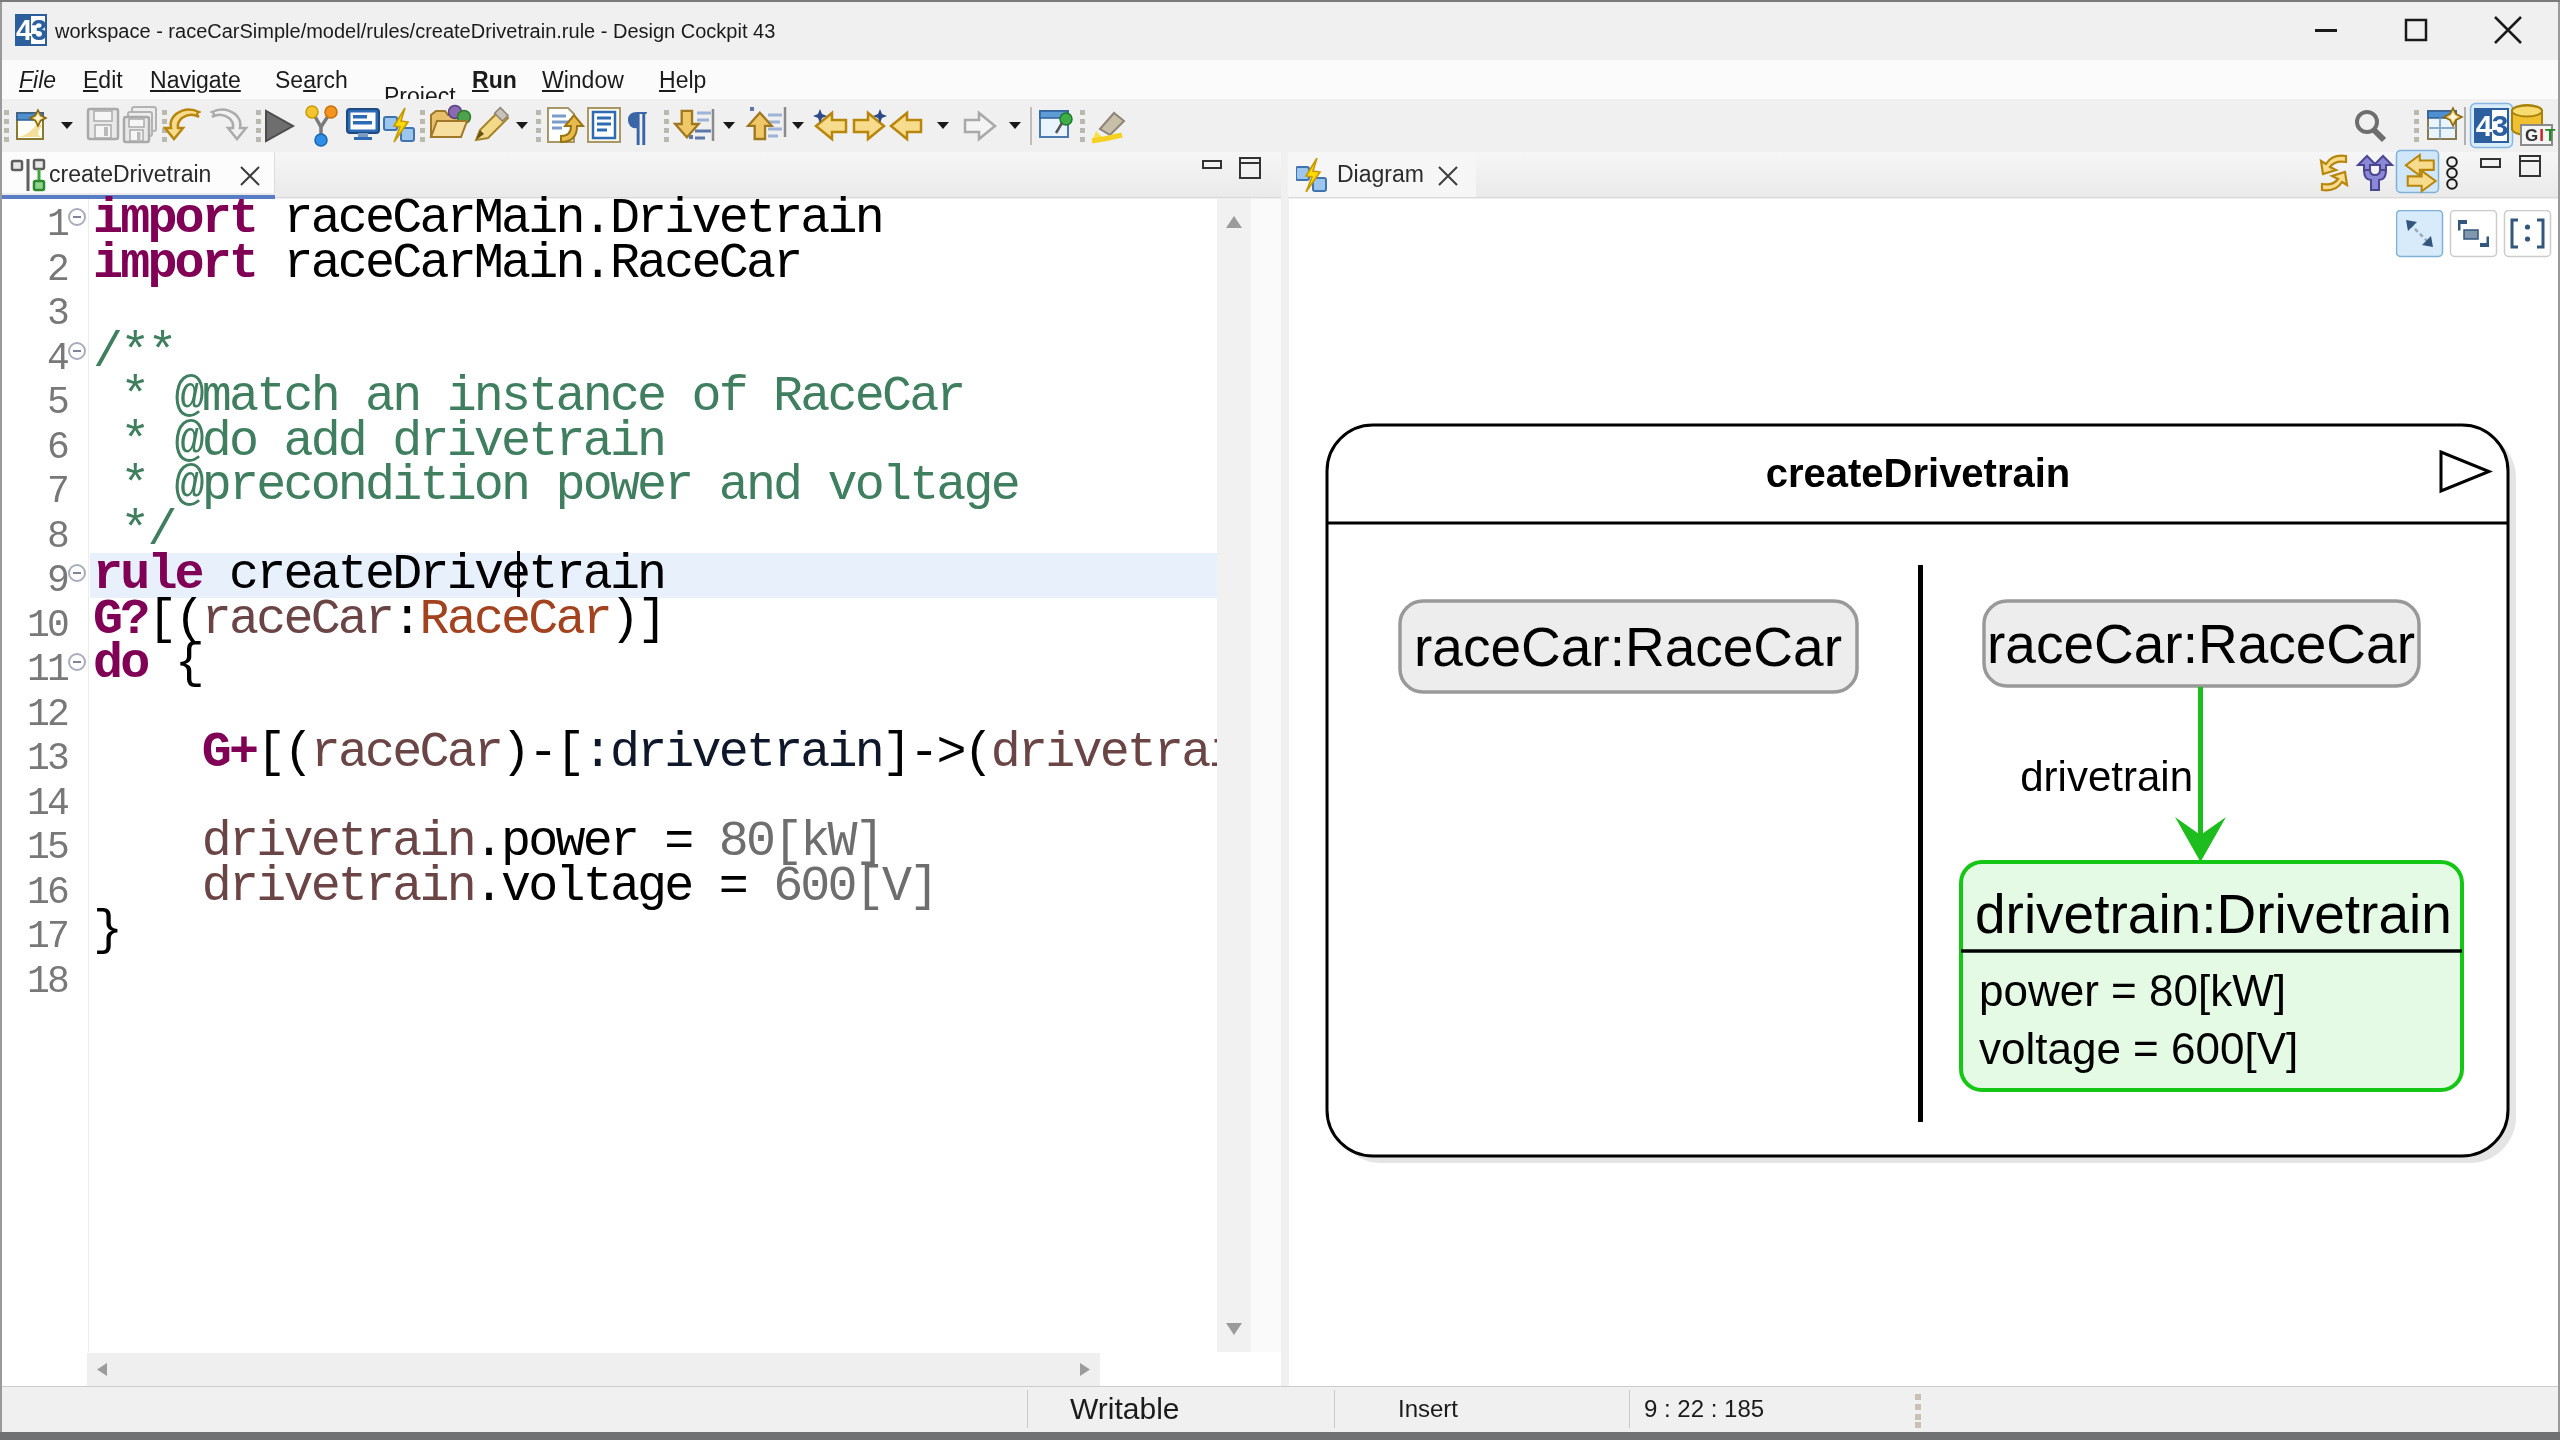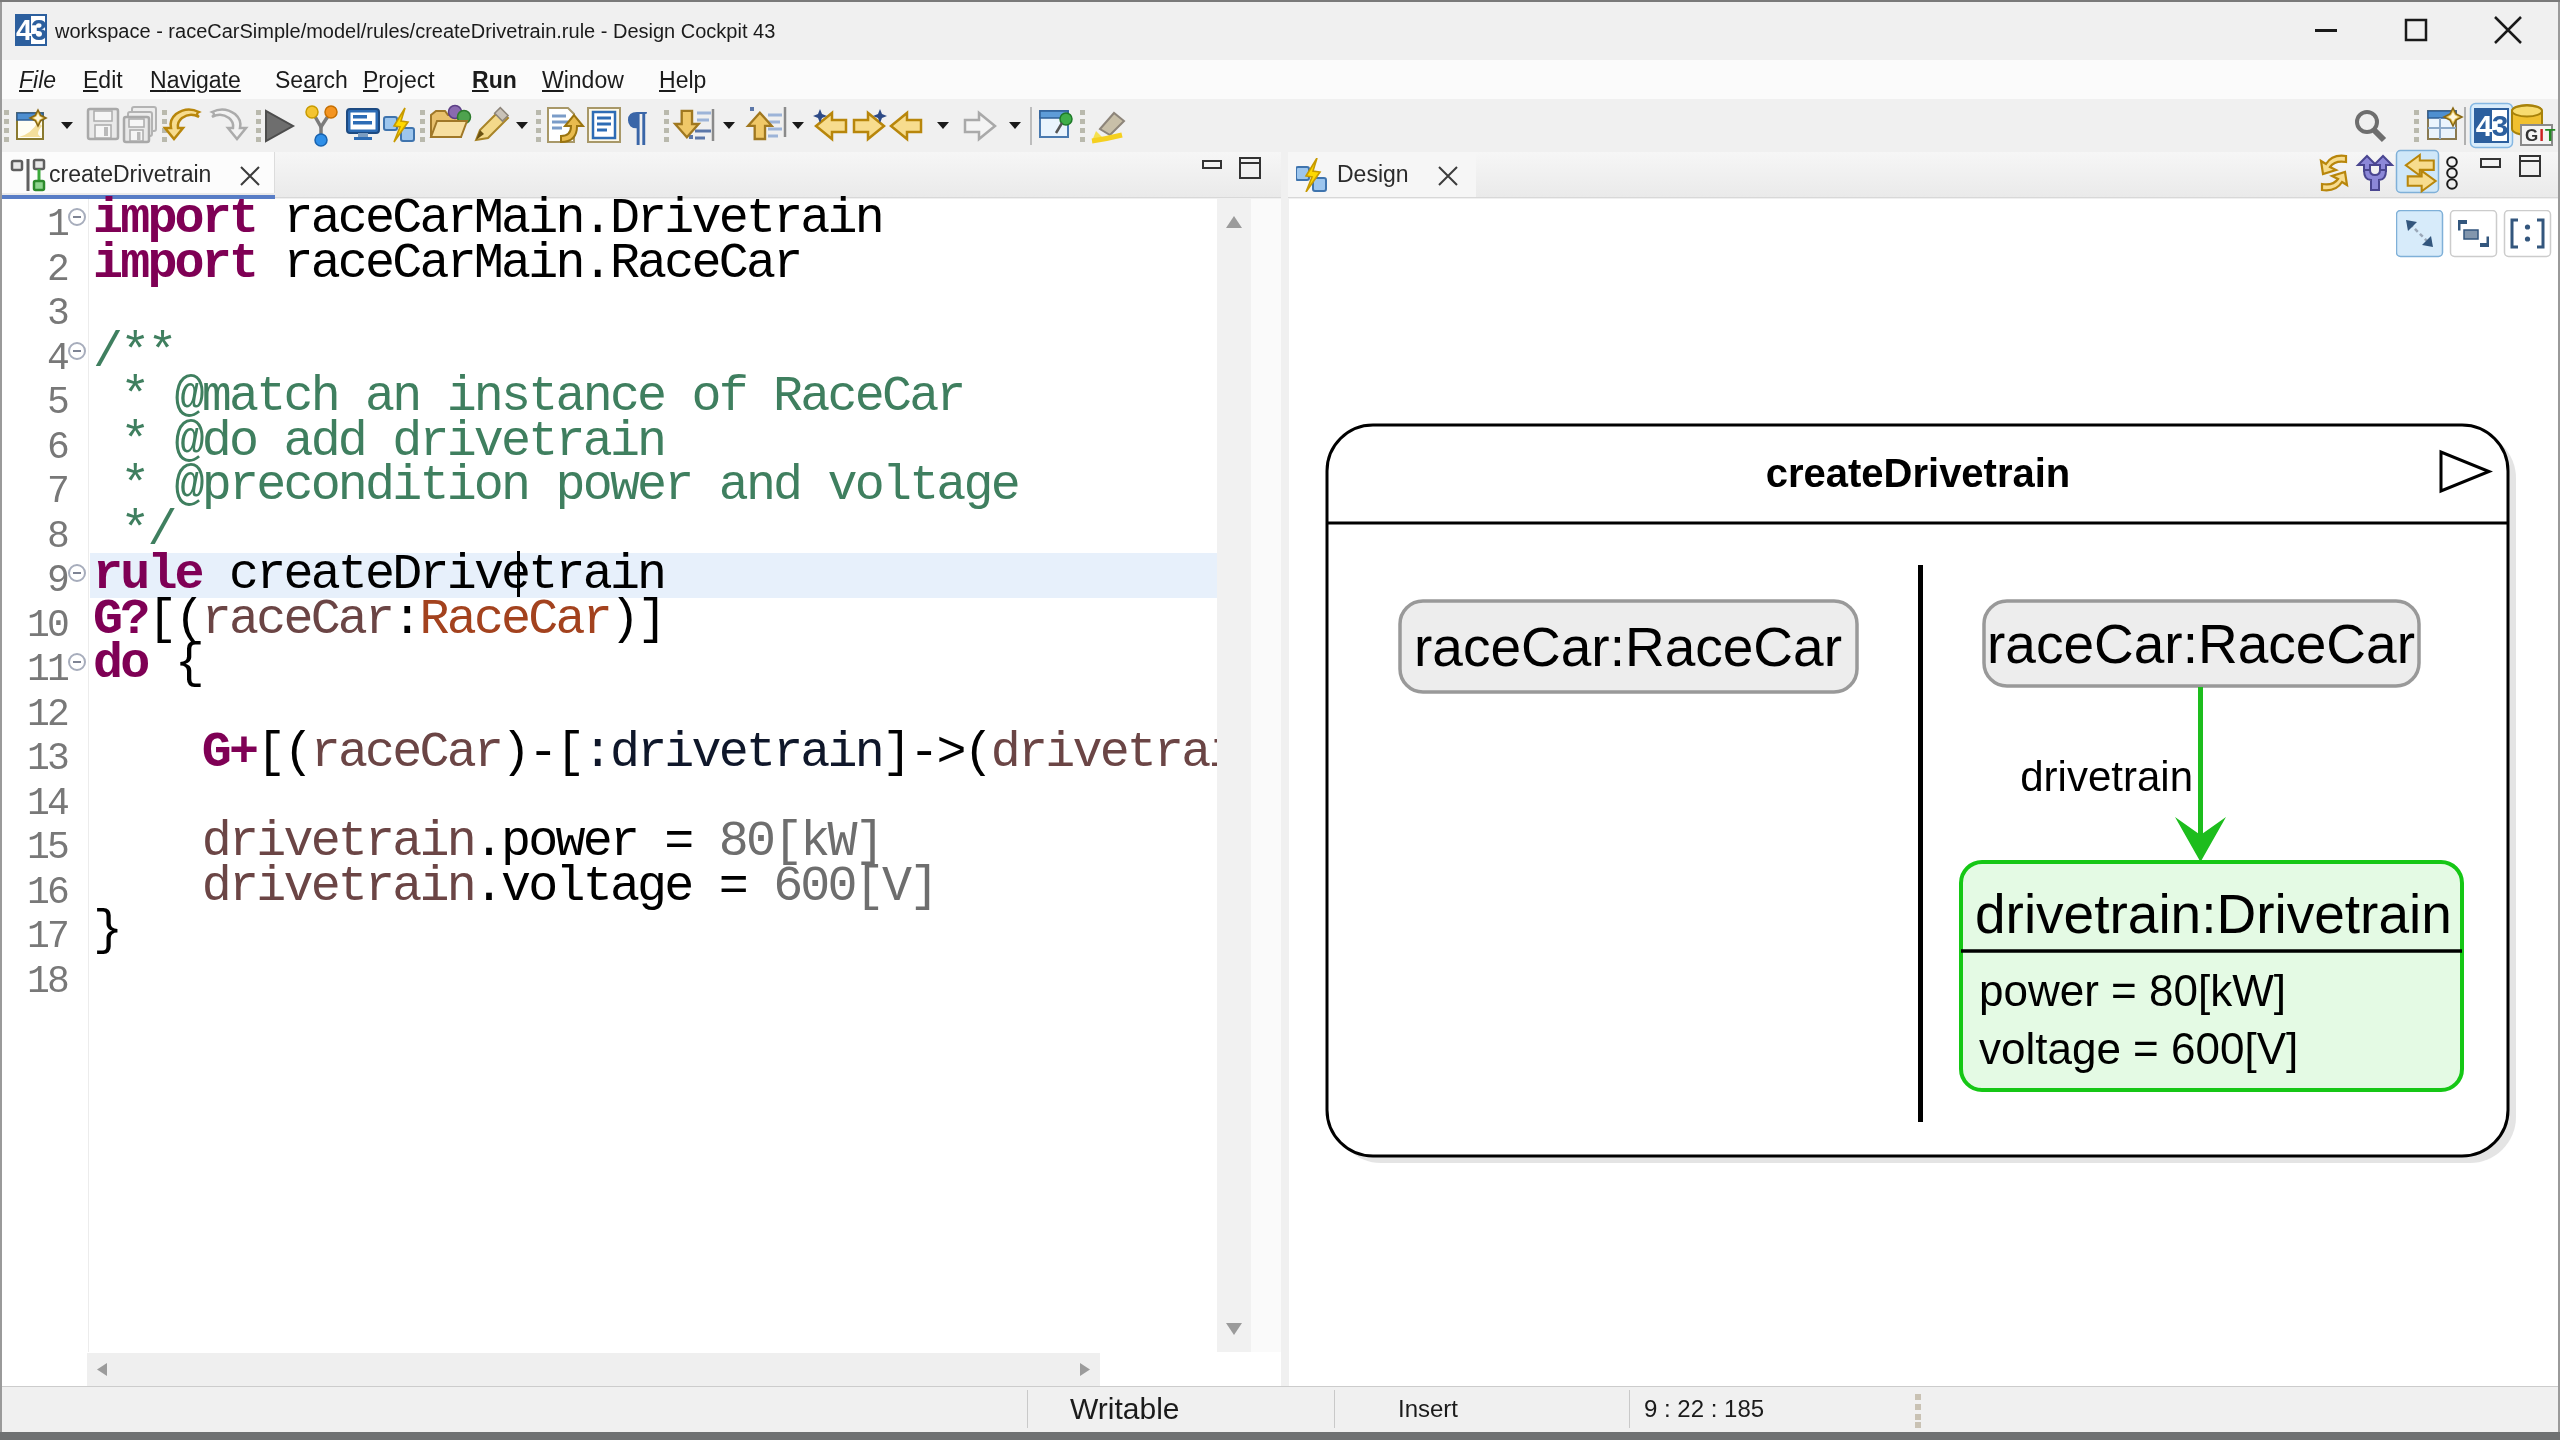--- a/index.html
+++ b/index.html
@@ -69,21 +69,21 @@
 <svg class="abs" style="left:2300px; top:10px;" width="240" height="44" viewBox="0 0 240 44">
   <rect x="15" y="19" width="22" height="3" fill="#1a1a1a"></rect>
   <rect x="106" y="10" width="20" height="20" fill="none" stroke="#1a1a1a" stroke-width="2.5"></rect>
   <path d="M195 7 L221 33 M221 7 L195 33" stroke="#1a1a1a" stroke-width="2.5" fill="none"></path>
 </svg>
 <div class="abs" id="menubar"></div>
 <span class="abs menu-item" style="left:19px;font-style:italic;"><u>F</u>ile</span>
 <span class="abs menu-item" style="left:83px;"><u>E</u>dit</span>
 <span class="abs menu-item" style="left:150px;text-decoration:underline;"><u>N</u>avigate</span>
 <span class="abs menu-item" style="left:275px;">Se<u>a</u>rch</span>
-<span class="abs menu-item" style="left:363px;"><u>P</u>roject</span>
+<span class="abs menu-item" style="left:384px;margin-top:16px;"><u>P</u>roject</span>
 <span class="abs menu-item" style="left:472px;font-weight:bold;"><u>R</u>un</span>
 <span class="abs menu-item" style="left:542px;"><u>W</u>indow</span>
 <span class="abs menu-item" style="left:659px;"><u>H</u>elp</span>
 <div class="abs" id="toolbar"></div>
 <svg class="abs" style="left:0; top:99px;" width="1140" height="53" viewBox="0 0 1140 53">
   <g fill="#b9b9ad">
     <g id="grip">
         <rect x="4" y="11" width="5" height="5"></rect>
         <rect x="4" y="20" width="5" height="5"></rect>
         <rect x="4" y="29" width="5" height="5"></rect>
@@ -364,21 +364,21 @@
   <path d="M17 1136 L25 1124 L9 1124 Z" fill="#9b9b9b"></path>
 </svg>
 <svg class="abs" style="left:87px; top:1353px;" width="1013" height="33" viewBox="0 0 1013 33">
   <path d="M10 16.5 L20 23 L20 10 Z" fill="#9b9b9b"></path>
   <path d="M1003 16.5 L993 23 L993 10 Z" fill="#9b9b9b"></path>
 </svg>
 <div class="abs" id="sash"></div>
 
 <div class="abs" id="dg-tabbar"></div>
 <div class="abs" id="dg-tab"></div>
-<div class="abs" id="dg-tab-label">Design</div>
+<div class="abs" id="dg-tab-label">Diagram</div>
 <svg class="abs" style="left:1296px; top:158px;" width="34" height="34" viewBox="0 0 34 34">
   <rect x="0" y="9" width="13" height="13" rx="2" fill="#9dc6ee" stroke="#3f74ae" stroke-width="2"></rect>
   <rect x="17" y="20" width="13" height="13" rx="2" fill="#9dc6ee" stroke="#3f74ae" stroke-width="2"></rect>
   <path d="M21 0 L10 18 L16 19 L10 34 L24 14 L17 13 Z" fill="#ffd900" stroke="#c79a00" stroke-width="1.6"></path>
 </svg>
 <svg class="abs" style="left:1436px; top:164px;" width="24" height="24" viewBox="0 0 24 24">
   <path d="M3 3 L21 21 M21 3 L3 21" stroke="#3c3c3c" stroke-width="2" fill="none"></path>
 </svg>
 <svg class="abs" style="left:2310px; top:148px;" width="248" height="50" viewBox="0 0 248 50">
 

